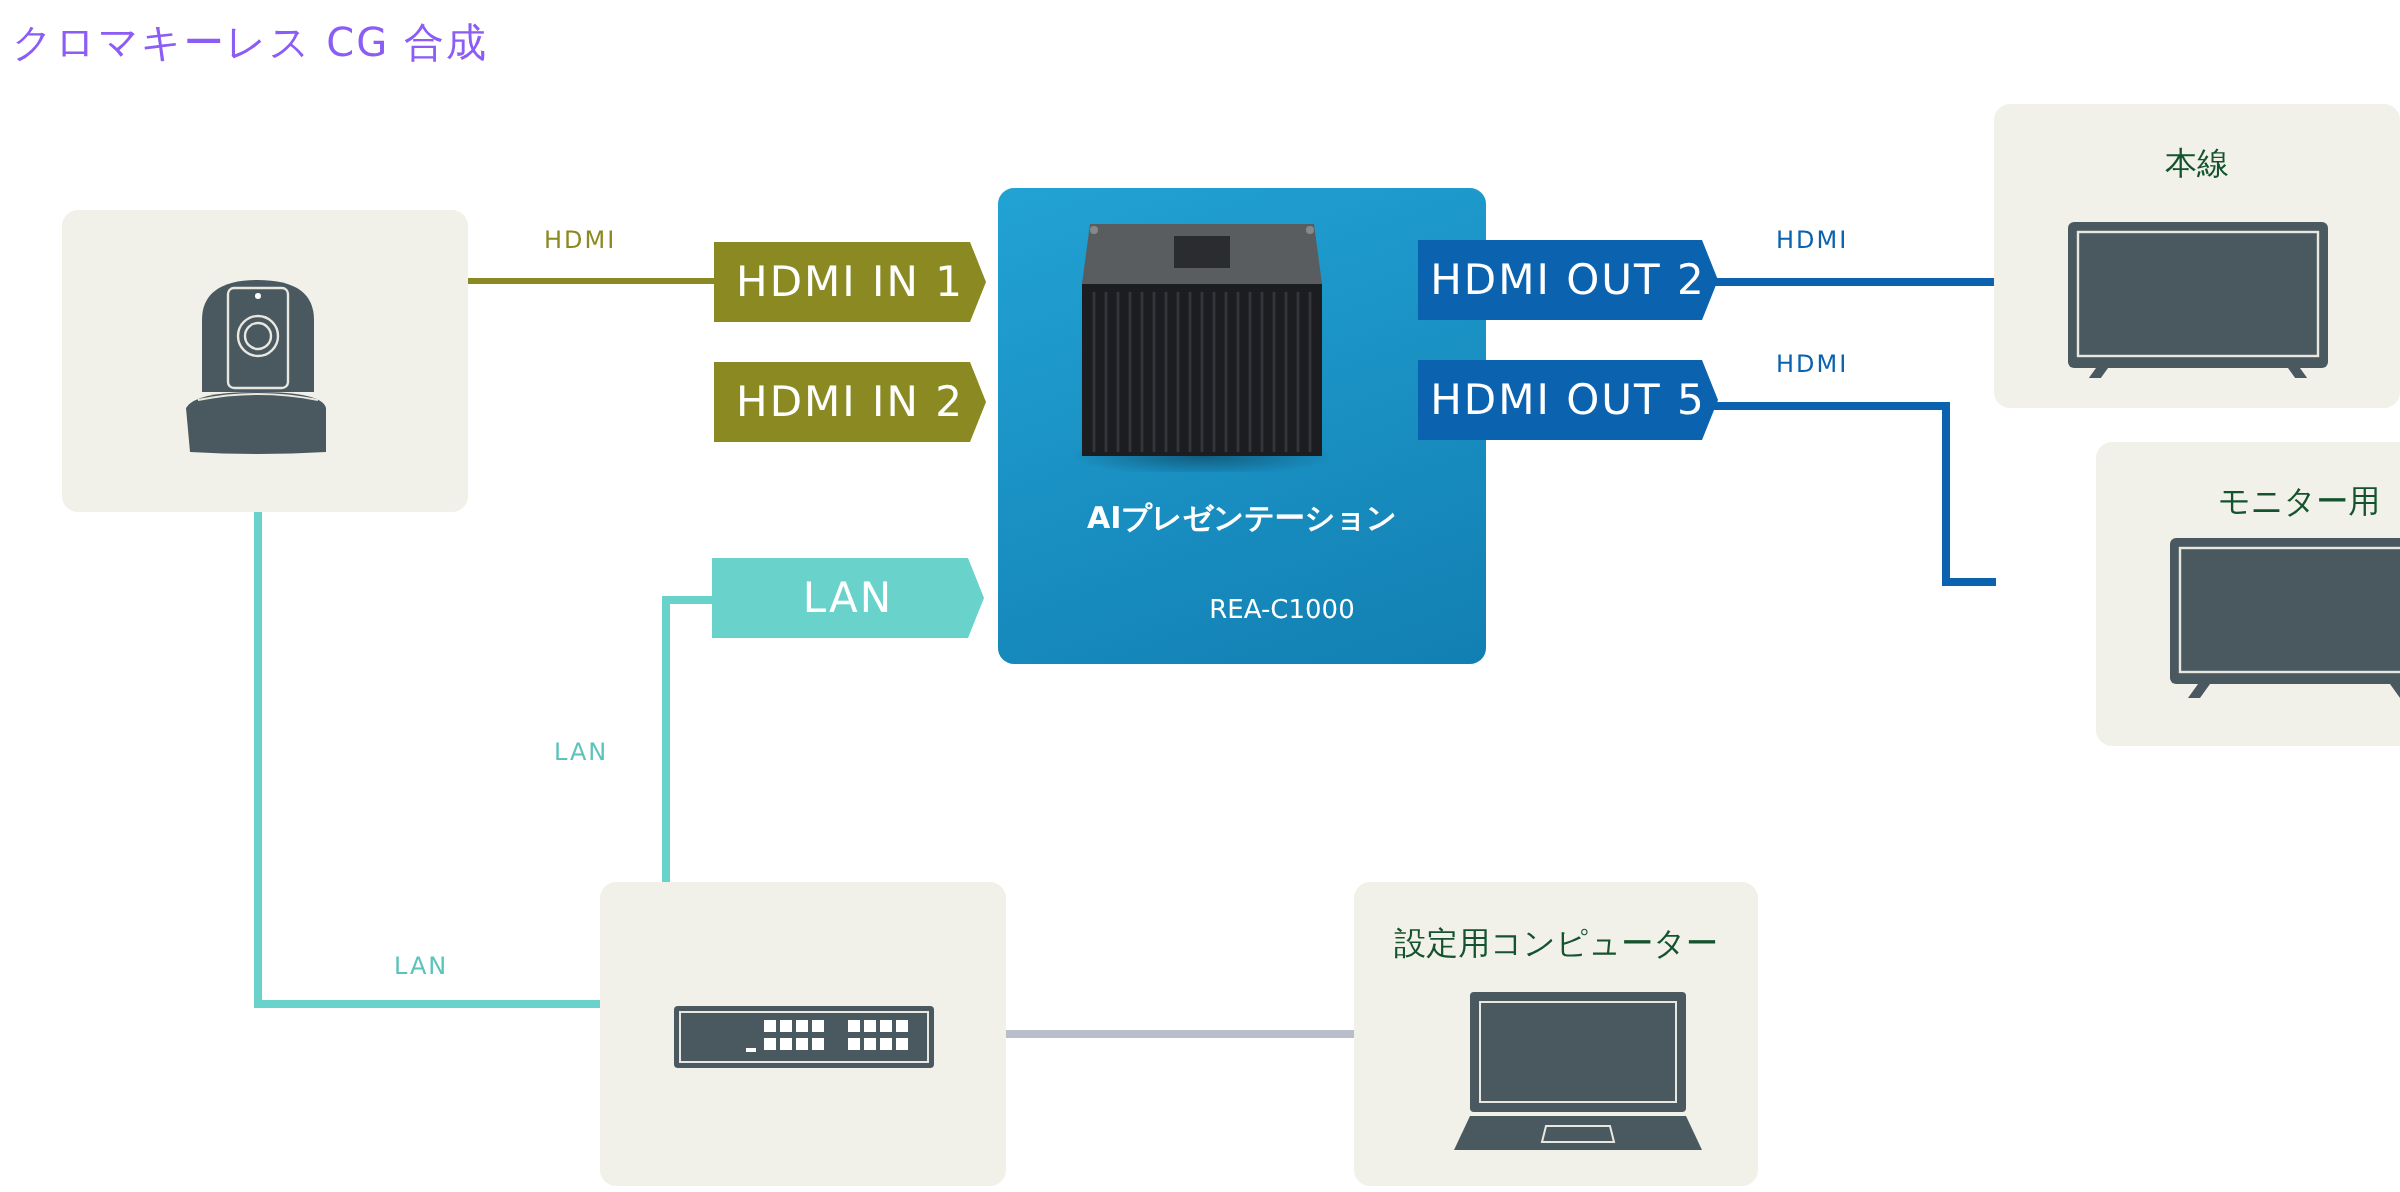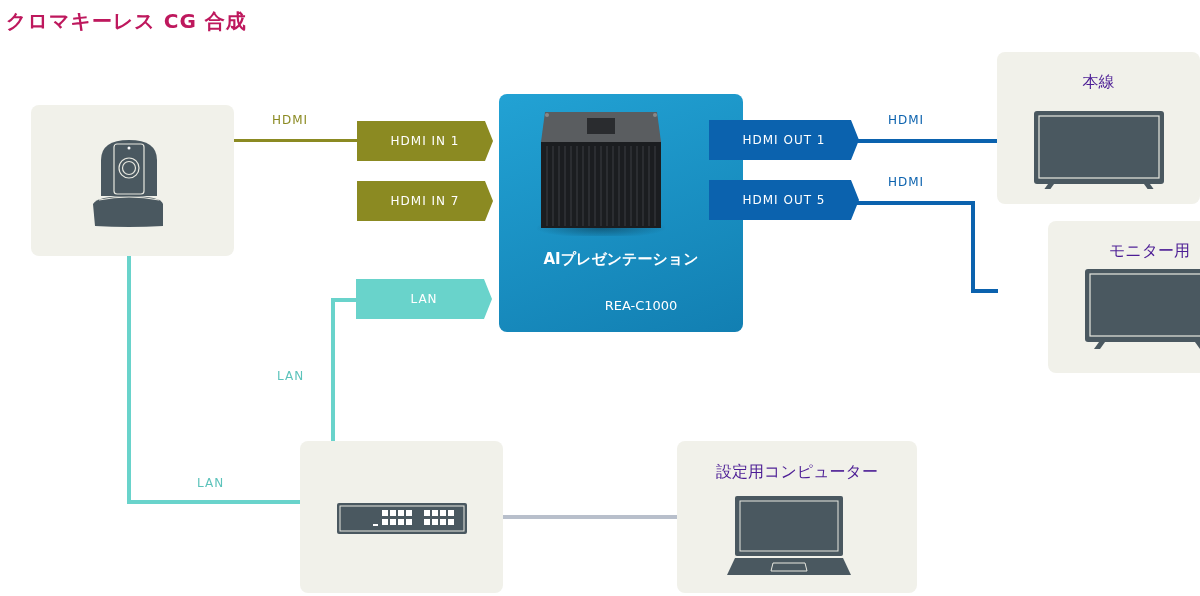--- a/index.html
+++ b/index.html
@@ -1,34 +1,34 @@
 <!DOCTYPE html>
 <html><head>
 <meta charset="utf-8">
 <style>
   html,body{margin:0;padding:0;background:#fff;}
   body{width:1200px;height:596px;position:relative;overflow:hidden;font-family:"DejaVu Sans","Liberation Sans",sans-serif;}
   .abs{position:absolute;}
-  .title{left:6px;top:8px;font-size:20px;color:#be185d;letter-spacing:1px;font-weight:bold;}
+  .title{left:6px;top:8px;font-size:20px;color:#8b5cf6;letter-spacing:1px;}
   .box{position:absolute;background:#f1f1ea;border-radius:8px;}
   .line{position:absolute;}
   .olive{background:#8b8a22;}
   .teal{background:#69d3cb;}
   .blue{background:#0b62ae;}
   .gray{background:#b8bfcb;}
-  .tag{position:absolute;height:40px;color:#fff;font-size:12px;display:flex;align-items:center;justify-content:center;letter-spacing:1px;
+  .tag{position:absolute;height:40px;color:#fff;font-size:21px;display:flex;align-items:center;justify-content:center;letter-spacing:1px;
        clip-path:polygon(0 0,calc(100% - 8px) 0,100% 50%,calc(100% - 8px) 100%,0 100%);text-align:center;}
   .tag.olive{background:#8b8a22;}
   .tag.teal{background:#69d3cb;}
   .tag.blue{background:#0b62ae;}
   .lbl{position:absolute;font-size:12px;letter-spacing:1px;}
   .lbl.olive-t{color:#8b8a22;}
   .lbl.teal-t{color:#5cc3bb;}
   .lbl.blue-t{color:#0b62ae;}
-  .device-name{position:absolute;font-size:16px;color:#4c1d95;text-align:center;width:100%;}
+  .device-name{position:absolute;font-size:16px;color:#14532d;text-align:center;width:100%;}
   .main{position:absolute;left:499px;top:94px;width:244px;height:238px;border-radius:8px;background:linear-gradient(160deg,#22a2d4,#127fb2);}
   .main-t1,.main-t2{position:absolute;width:100%;text-align:center;color:#fff;font-size:15px;font-weight:bold;}
   .main-t3{position:absolute;width:100%;text-align:center;color:#fff;font-size:13px;margin-left:20px;}
 </style>
 </head>
 <body>
 
 <div class="abs title">クロマキーレス CG 合成</div>
 
 <div class="line olive" style="left:234px;top:139px;width:124px;height:3px;"></div>
@@ -54,21 +54,21 @@
     <rect x="23" y="6" width="30" height="50" rx="3" fill="none" stroke="#e8e8e0" stroke-width="1.2"></rect>
     <circle cx="38" cy="10" r="1.5" fill="#fff"></circle>
     <circle cx="38" cy="30" r="10" fill="none" stroke="#e8e8e0" stroke-width="1.2"></circle>
     <circle cx="38" cy="30" r="6.5" fill="none" stroke="#e8e8e0" stroke-width="1.2"></circle>
     <path d="M4 88 L2 66 Q6 58 38 58 Q70 58 72 66 L72 88 Q38 90 4 88 Z" fill="#4a5860"></path>
     <path d="M8 62 Q38 56 68 62" fill="none" stroke="#e8e8e0" stroke-width="1"></path>
   </svg>
 </div>
 
 <div class="tag olive" style="left:357px;top:121px;width:136px;">HDMI IN 1</div>
-<div class="tag olive" style="left:357px;top:181px;width:136px;">HDMI IN 7</div>
+<div class="tag olive" style="left:357px;top:181px;width:136px;">HDMI IN 2</div>
 <div class="tag teal" style="left:356px;top:279px;width:136px;">LAN</div>
 
 <div class="main">
   <svg class="abs" style="left:38px;top:14px;" width="128" height="128" viewBox="0 0 128 128">
     <defs>
       <radialGradient id="sh" cx="50%" cy="50%" r="50%">
         <stop offset="0" stop-color="#0a2a3a" stop-opacity="0.5"></stop>
         <stop offset="1" stop-color="#0a2a3a" stop-opacity="0"></stop>
       </radialGradient>
     </defs>
@@ -97,21 +97,21 @@
         <line x1="118" y1="38" x2="118" y2="118"></line>
     </g>
     <rect x="50" y="10" width="28" height="16" fill="#2a2c2f"></rect>
     <circle cx="10" cy="7" r="2" fill="#888"></circle>
       <circle cx="118" cy="7" r="2" fill="#888"></circle>
   </svg>
   <div class="main-t1" style="top:156px;">AIプレゼンテーション</div>
   <div class="main-t3" style="top:204px;">REA-C1000</div>
 </div>
 
-<div class="tag blue" style="left:709px;top:120px;width:150px;">HDMI OUT 1</div>
+<div class="tag blue" style="left:709px;top:120px;width:150px;">HDMI OUT 2</div>
 <div class="tag blue" style="left:709px;top:180px;width:150px;">HDMI OUT 5</div>
 
 <div class="box" style="left:997px;top:52px;width:203px;height:152px;">
   <div class="device-name" style="top:20px;">本線</div>
   <svg class="abs" style="left:37px;top:59px;" width="130" height="78" viewBox="0 0 130 78">
     <rect x="0" y="0" width="130" height="73" rx="3" fill="#4a5860"></rect>
     <rect x="5" y="5" width="120" height="62" fill="none" stroke="#e8e8e0" stroke-width="1.2"></rect>
     <path d="M14 73 L20 73 L15 80 L9 80 Z" fill="#4a5860"></path>
     <path d="M110 73 L116 73 L121 80 L115 80 Z" fill="#4a5860"></path>
   </svg>
@@ -145,21 +145,21 @@
         <rect x="103" y="7" width="6" height="6"></rect>
         <rect x="111" y="7" width="6" height="6"></rect>
       <rect x="87" y="16" width="6" height="6"></rect>
         <rect x="95" y="16" width="6" height="6"></rect>
         <rect x="103" y="16" width="6" height="6"></rect>
         <rect x="111" y="16" width="6" height="6"></rect>
     </g>
   </svg>
 </div>
 
-<div class="box" style="left:677px;top:441px;width:240px;height:152px;">
+<div class="box" style="left:677px;top:441px;width:202px;height:152px;">
   <div class="device-name" style="top:21px;">設定用コンピューター</div>
   <svg class="abs" style="left:50px;top:55px;" width="124" height="80" viewBox="0 0 124 80">
     <rect x="8" y="0" width="108" height="60" rx="2" fill="#4a5860"></rect>
     <rect x="13" y="5" width="98" height="50" fill="none" stroke="#e8e8e0" stroke-width="1"></rect>
     <path d="M8 62 L116 62 L124 79 L0 79 Z" fill="#4a5860"></path>
     <path d="M46 67 L78 67 L80 75 L44 75 Z" fill="none" stroke="#e8e8e0" stroke-width="1"></path>
   </svg>
 </div>
 
 </body></html>

